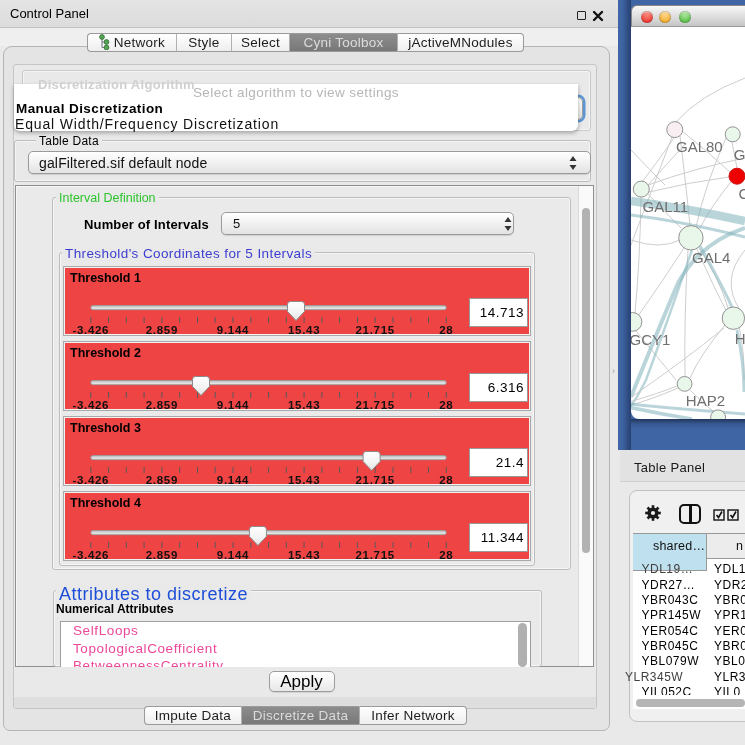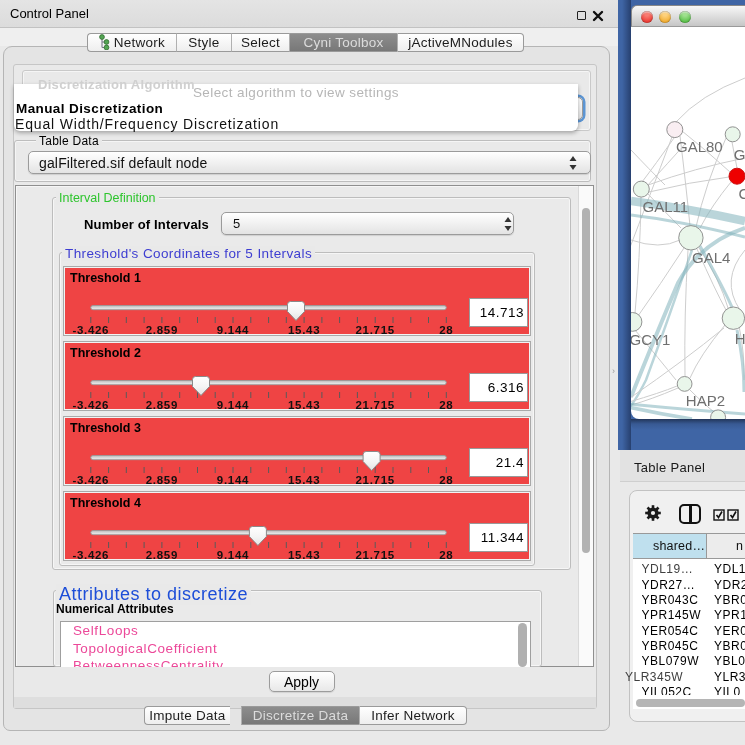--- a/index.html
+++ b/index.html
@@ -229,23 +229,23 @@
 <div class="combo" style="left:28px;top:151px;width:563px;height:23px;font-size:14px;letter-spacing:0.15px;"><span style="margin-left:10px;line-height:22px;">galFiltered.sif default node</span></div>
 <svg class="abs" style="left:568px;top:155px;" width="10" height="16" viewBox="0 0 10 16">
     <path d="M5 1 L8.5 6 L1.5 6 Z" fill="#333"></path>
     <path d="M5 15 L8.5 10 L1.5 10 Z" fill="#333"></path>
   </svg>
 <div class="abs" style="left:14px;top:84px;width:564px;height:47px;background:#fff;border-radius:0 0 6px 6px;box-shadow:0 2px 4px rgba(0,0,0,0.3);"></div>
 <div class="abs" style="left:38px;top:76.5px;font-size:13px;letter-spacing:0.3px;font-weight:bold;color:#d0d0d0;">Discretization Algorithm</div>
 <div class="abs" style="left:14px;top:85px;width:564px;text-align:center;font-size:13.5px;letter-spacing:0.4px;color:#b6b6b6;">Select algorithm to view settings</div>
 <div class="abs" style="left:16px;top:101px;font-size:13.5px;letter-spacing:0.4px;font-weight:bold;color:#000;">Manual Discretization</div>
 <div class="abs" style="left:15px;top:115.5px;font-size:14px;letter-spacing:0.85px;color:#111;">Equal Width/Frequency Discretization</div>
-<div class="abs" style="left:268.5px;top:671px;width:66px;height:21px;background:linear-gradient(#ffffff,#e8e8e8);border:1px solid #9c9c9c;border-radius:5px;font-size:14px;color:#000;text-align:center;line-height:20px;box-shadow:0 1px 1px rgba(0,0,0,0.1);">Apply</div>
+<div class="abs" style="left:268.5px;top:671px;width:66px;height:21px;background:linear-gradient(#ffffff,#e8e8e8);border:1px solid #9c9c9c;border-radius:5px;font-size:17px;color:#000;text-align:center;line-height:20px;box-shadow:0 1px 1px rgba(0,0,0,0.1);">Apply</div>
 <div class="abs" style="left:14px;top:697px;width:582px;height:10.5px;background:#dedede;"></div>
-<div class="tab" style="left:144px;top:706px;width:86px;position:absolute;border-left:1px solid #9a9a9a;border-radius:4px 0 0 4px;">Impute Data</div>
+<div class="tab" style="left:144px;top:706px;width:97px;position:absolute;border-left:1px solid #9a9a9a;border-radius:4px 0 0 4px;">Impute Data</div>
 <div class="tab tabsel" style="left:241px;top:706px;width:118px;position:absolute;border-left:1px solid #b0b0b0;">Discretize Data</div>
 <div class="tab" style="left:359px;top:706px;width:108px;position:absolute;border-right:1px solid #9a9a9a;border-radius:0 4px 4px 0;border-left:1px solid #b0b0b0;">Infer Network</div>
 <div class="abs" style="left:618px;top:0;width:127px;height:450px;background:#3f65a5;"></div>
 <div class="abs" style="left:622px;top:0;width:9px;height:450px;background:linear-gradient(90deg,#3f65a5,#27406f);"></div>
 <div class="abs" style="left:631px;top:5px;width:114px;height:22px;background:linear-gradient(#f8f8f8,#c6c6c6);border-radius:6px 0 0 0;border-top:1px solid #888;border-left:1px solid #888;border-bottom:1px solid #9a9a9a;"></div>
 <div class="abs" style="left:641px;top:11px;width:12px;height:12px;border-radius:50%;background:radial-gradient(circle at 50% 25%, #f77c72 18%, #ee3a33 75%);box-shadow:inset 0 0 1.5px rgba(0,0,0,0.6), inset 0 1.5px 1px rgba(255,255,255,0.55);"></div>
 <div class="abs" style="left:659px;top:11px;width:12px;height:12px;border-radius:50%;background:radial-gradient(circle at 50% 25%, #fdd17d 18%, #f3ad2f 75%);box-shadow:inset 0 0 1.5px rgba(0,0,0,0.6), inset 0 1.5px 1px rgba(255,255,255,0.55);"></div>
 <div class="abs" style="left:679px;top:11px;width:12px;height:12px;border-radius:50%;background:radial-gradient(circle at 50% 25%, #9fe08e 18%, #59c148 75%);box-shadow:inset 0 0 1.5px rgba(0,0,0,0.6), inset 0 1.5px 1px rgba(255,255,255,0.55);"></div>
 <div class="abs" style="left:631px;top:27px;width:114px;height:392px;background:#fff;border-radius:0 0 0 8px;overflow:hidden;">
 <svg width="114" height="392" viewBox="631 27 114 392" font-family="Liberation Sans">
@@ -324,21 +324,21 @@
 <div class="abs" style="left:689px;top:505px;width:2.6px;height:18px;background:#111;"></div>
 <svg class="abs" style="left:713px;top:508px;" width="13" height="13" viewBox="0 0 13 13">
     <rect x="1" y="2" width="10" height="10" fill="none" stroke="#111" stroke-width="1.4"></rect>
     <path d="M3.5 7 L5.5 9.5 L9 3.5" fill="none" stroke="#111" stroke-width="1.6"></path>
   </svg>
 <svg class="abs" style="left:727px;top:508px;" width="13" height="13" viewBox="0 0 13 13">
     <rect x="1" y="2" width="10" height="10" fill="none" stroke="#111" stroke-width="1.4"></rect>
     <path d="M3.5 7 L5.5 9.5 L9 3.5" fill="none" stroke="#111" stroke-width="1.6"></path>
   </svg>
 <div class="abs" style="left:633px;top:533px;width:112px;height:175px;background:#fff;"></div>
-<div class="abs" style="left:633px;top:533px;width:74px;height:26px;background:#bfe0ee;border:1px solid #999;border-left:none;font-size:12.5px;letter-spacing:0.2px;color:#111;text-align:left;padding-left:20px;line-height:25px;">shared…</div>
+<div class="abs" style="left:633px;top:533px;width:74px;height:38px;background:#bfe0ee;border:1px solid #999;border-left:none;font-size:12.5px;letter-spacing:0.2px;color:#111;text-align:left;padding-left:20px;line-height:25px;">shared…</div>
 <div class="abs" style="left:707px;top:533px;width:38px;height:26px;background:#ececec;border-top:1px solid #999;border-bottom:1px solid #999;font-size:12.5px;color:#111;padding-left:29px;line-height:25px;">n</div>
 <div class="abs" style="left:641.5px;top:562.3px;width:62px;height:15.4px;font-size:12px;letter-spacing:0.5px;color:#404040;line-height:15.4px;overflow:hidden;">YDL19…</div>
 <div class="abs" style="left:714px;top:562.3px;width:31px;height:15.4px;font-size:12px;letter-spacing:0.5px;color:#000;line-height:15.4px;overflow:hidden;">YDL1</div>
 <div class="abs" style="left:641.5px;top:577.65px;width:62px;height:15.4px;font-size:12px;letter-spacing:0.5px;color:#000;line-height:15.4px;overflow:hidden;">YDR27…</div>
 <div class="abs" style="left:714px;top:577.65px;width:31px;height:15.4px;font-size:12px;letter-spacing:0.5px;color:#000;line-height:15.4px;overflow:hidden;">YDR2</div>
 <div class="abs" style="left:641.5px;top:593.0px;width:62px;height:15.4px;font-size:12px;letter-spacing:0.5px;color:#000;line-height:15.4px;overflow:hidden;">YBR043C</div>
 <div class="abs" style="left:714px;top:593.0px;width:31px;height:15.4px;font-size:12px;letter-spacing:0.5px;color:#000;line-height:15.4px;overflow:hidden;">YBR0</div>
 <div class="abs" style="left:641.5px;top:608.35px;width:62px;height:15.4px;font-size:12px;letter-spacing:0.5px;color:#000;line-height:15.4px;overflow:hidden;">YPR145W</div>
 <div class="abs" style="left:714px;top:608.35px;width:31px;height:15.4px;font-size:12px;letter-spacing:0.5px;color:#000;line-height:15.4px;overflow:hidden;">YPR1</div>
 <div class="abs" style="left:641.5px;top:623.7px;width:62px;height:15.4px;font-size:12px;letter-spacing:0.5px;color:#000;line-height:15.4px;overflow:hidden;">YER054C</div>

